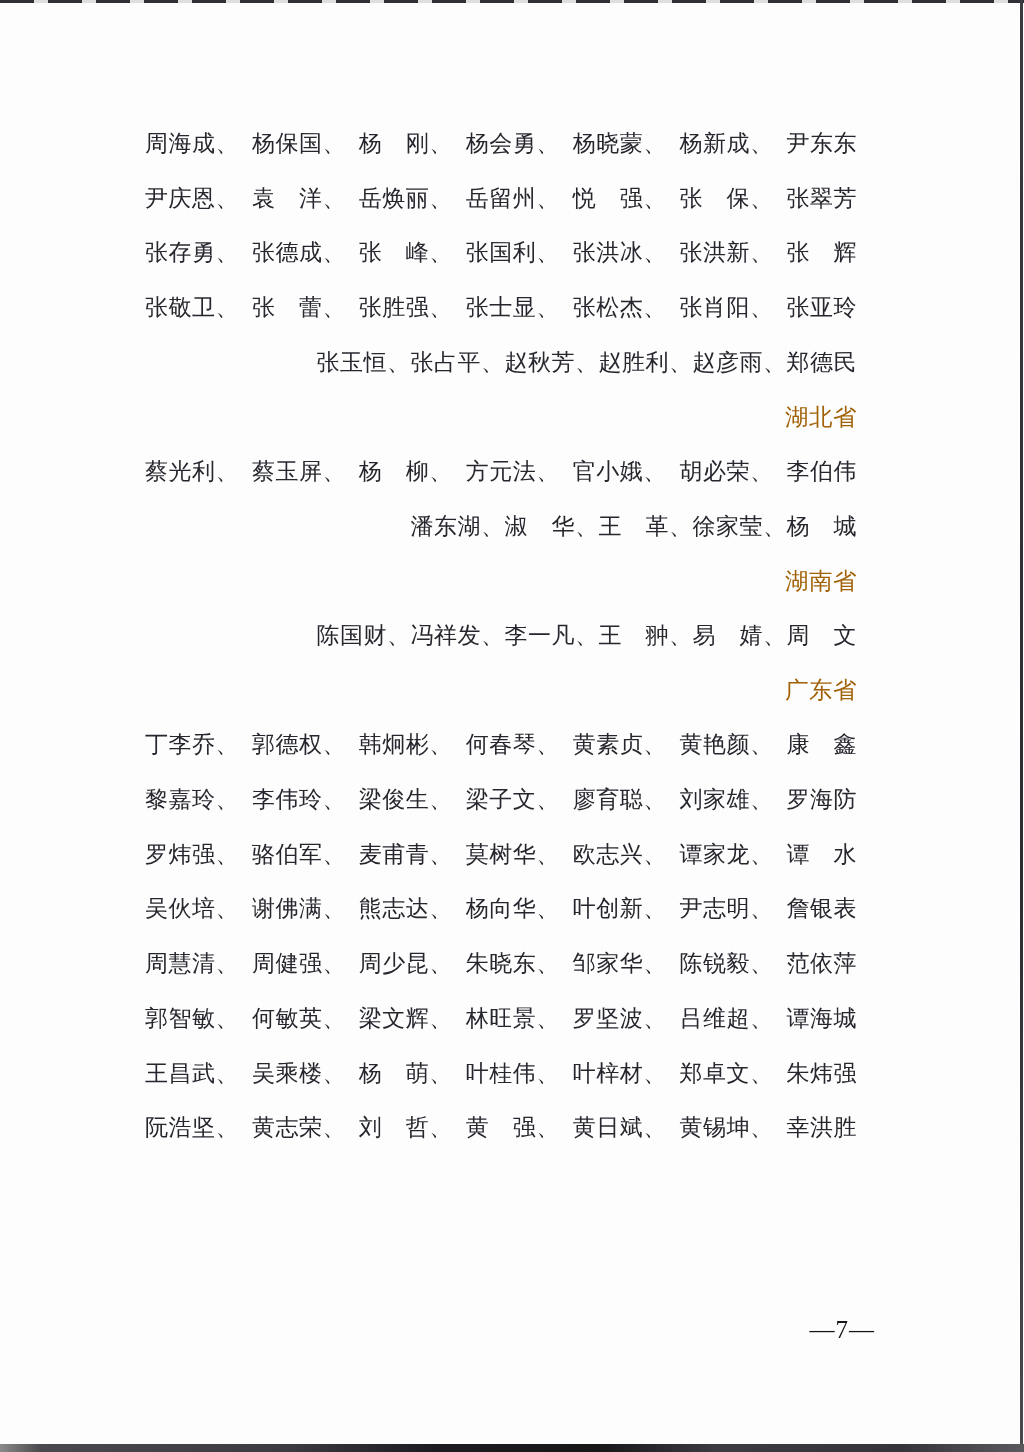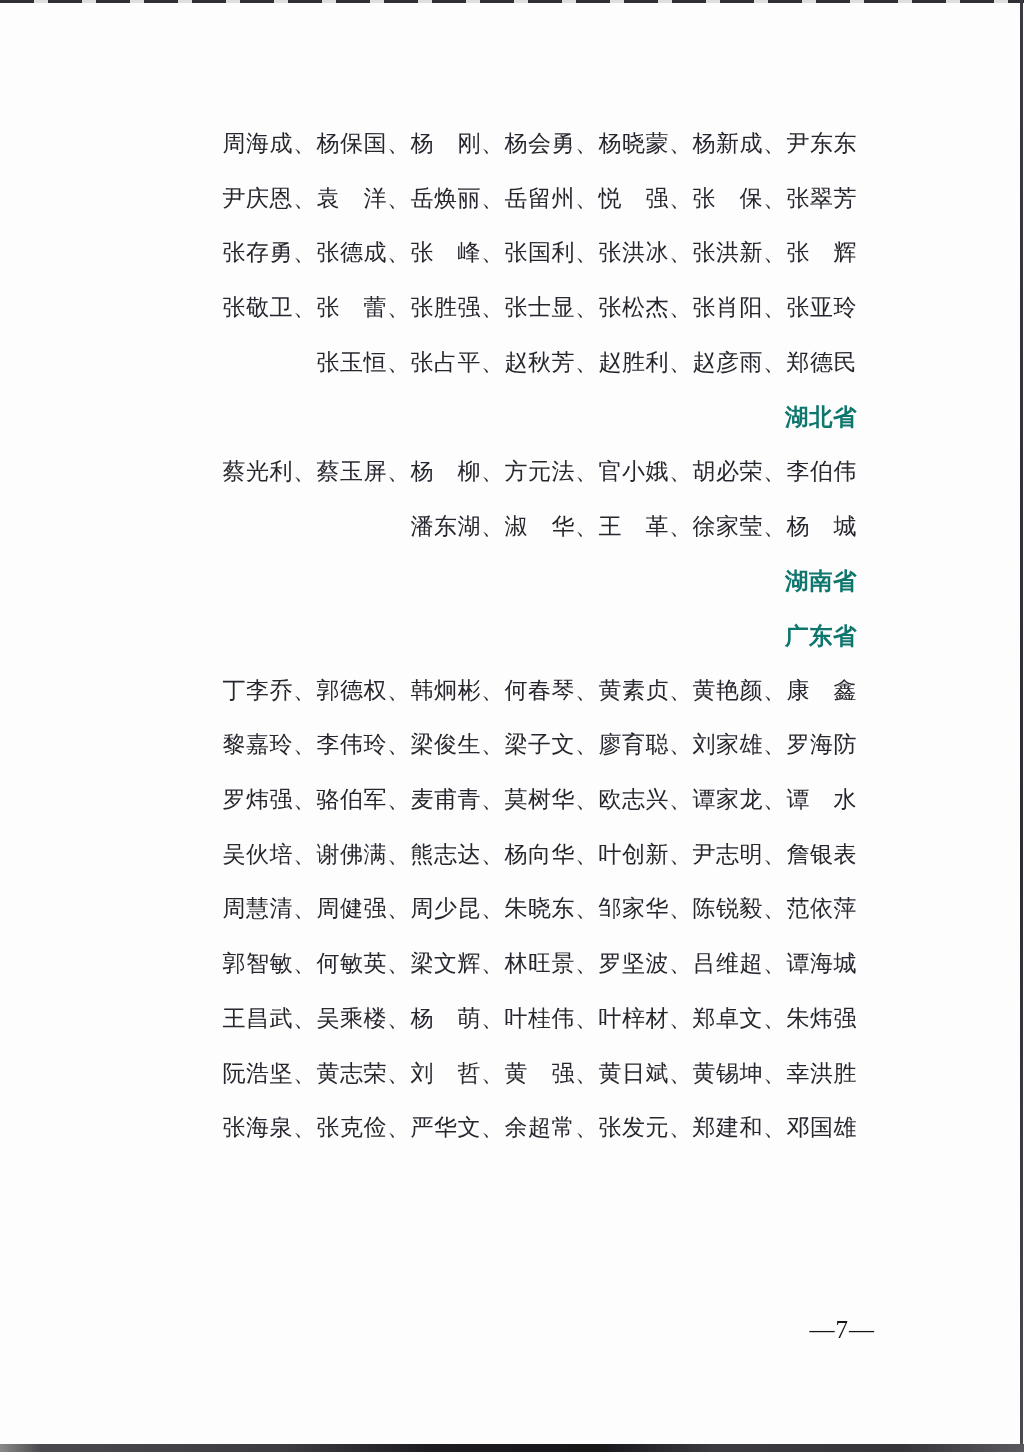--- a/index.html
+++ b/index.html
@@ -41,24 +41,24 @@
   .row {
     height: 54.7px;
     display: flex;
     align-items: center;
     font-size: 23px;
     letter-spacing: 0.5px;
     color: #26262e;
     white-space: nowrap;
     justify-content: flex-end;
   }
-  .row.fill { }
+  .row.fill { justify-content: space-between; }
   .row.heading {
-    font-weight: bold;
-    color: #0f766e;
+    font-weight: normal;
+    color: #a16207;
     font-size: 23.5px;
   }
   .page-number {
     position: absolute;
     top: 1316px;
     left: 145px;
     width: 730px;
     text-align: right;
     font-size: 25px;
     letter-spacing: 1px;
@@ -121,20 +121,23 @@
         <span>杨　柳、</span>
         <span>方元法、</span>
         <span>官小娥、</span>
         <span>胡必荣、</span>
         <span>李伯伟</span>
       </div>
       <div class="row line">
         <span>潘东湖、淑　华、王　革、徐家莹、杨　城</span>
       </div>
       <div class="row heading">湖南省</div>
+      <div class="row line">
+        <span>陈国财、冯祥发、李一凡、王　翀、易　婧、周　文</span>
+      </div>
       <div class="row heading">广东省</div>
       <div class="row line fill">
         <span>丁李乔、</span>
         <span>郭德权、</span>
         <span>韩炯彬、</span>
         <span>何春琴、</span>
         <span>黄素贞、</span>
         <span>黄艳颜、</span>
         <span>康　鑫</span>
       </div>
@@ -194,25 +197,16 @@
       </div>
       <div class="row line fill">
         <span>阮浩坚、</span>
         <span>黄志荣、</span>
         <span>刘　哲、</span>
         <span>黄　强、</span>
         <span>黄日斌、</span>
         <span>黄锡坤、</span>
         <span>幸洪胜</span>
       </div>
-      <div class="row line fill">
-        <span>张海泉、</span>
-        <span>张克俭、</span>
-        <span>严华文、</span>
-        <span>余超常、</span>
-        <span>张发元、</span>
-        <span>郑建和、</span>
-        <span>邓国雄</span>
-      </div>
     </main>
 
   <div class="page-number">—7—</div>
 </div>
 
 </body></html>

